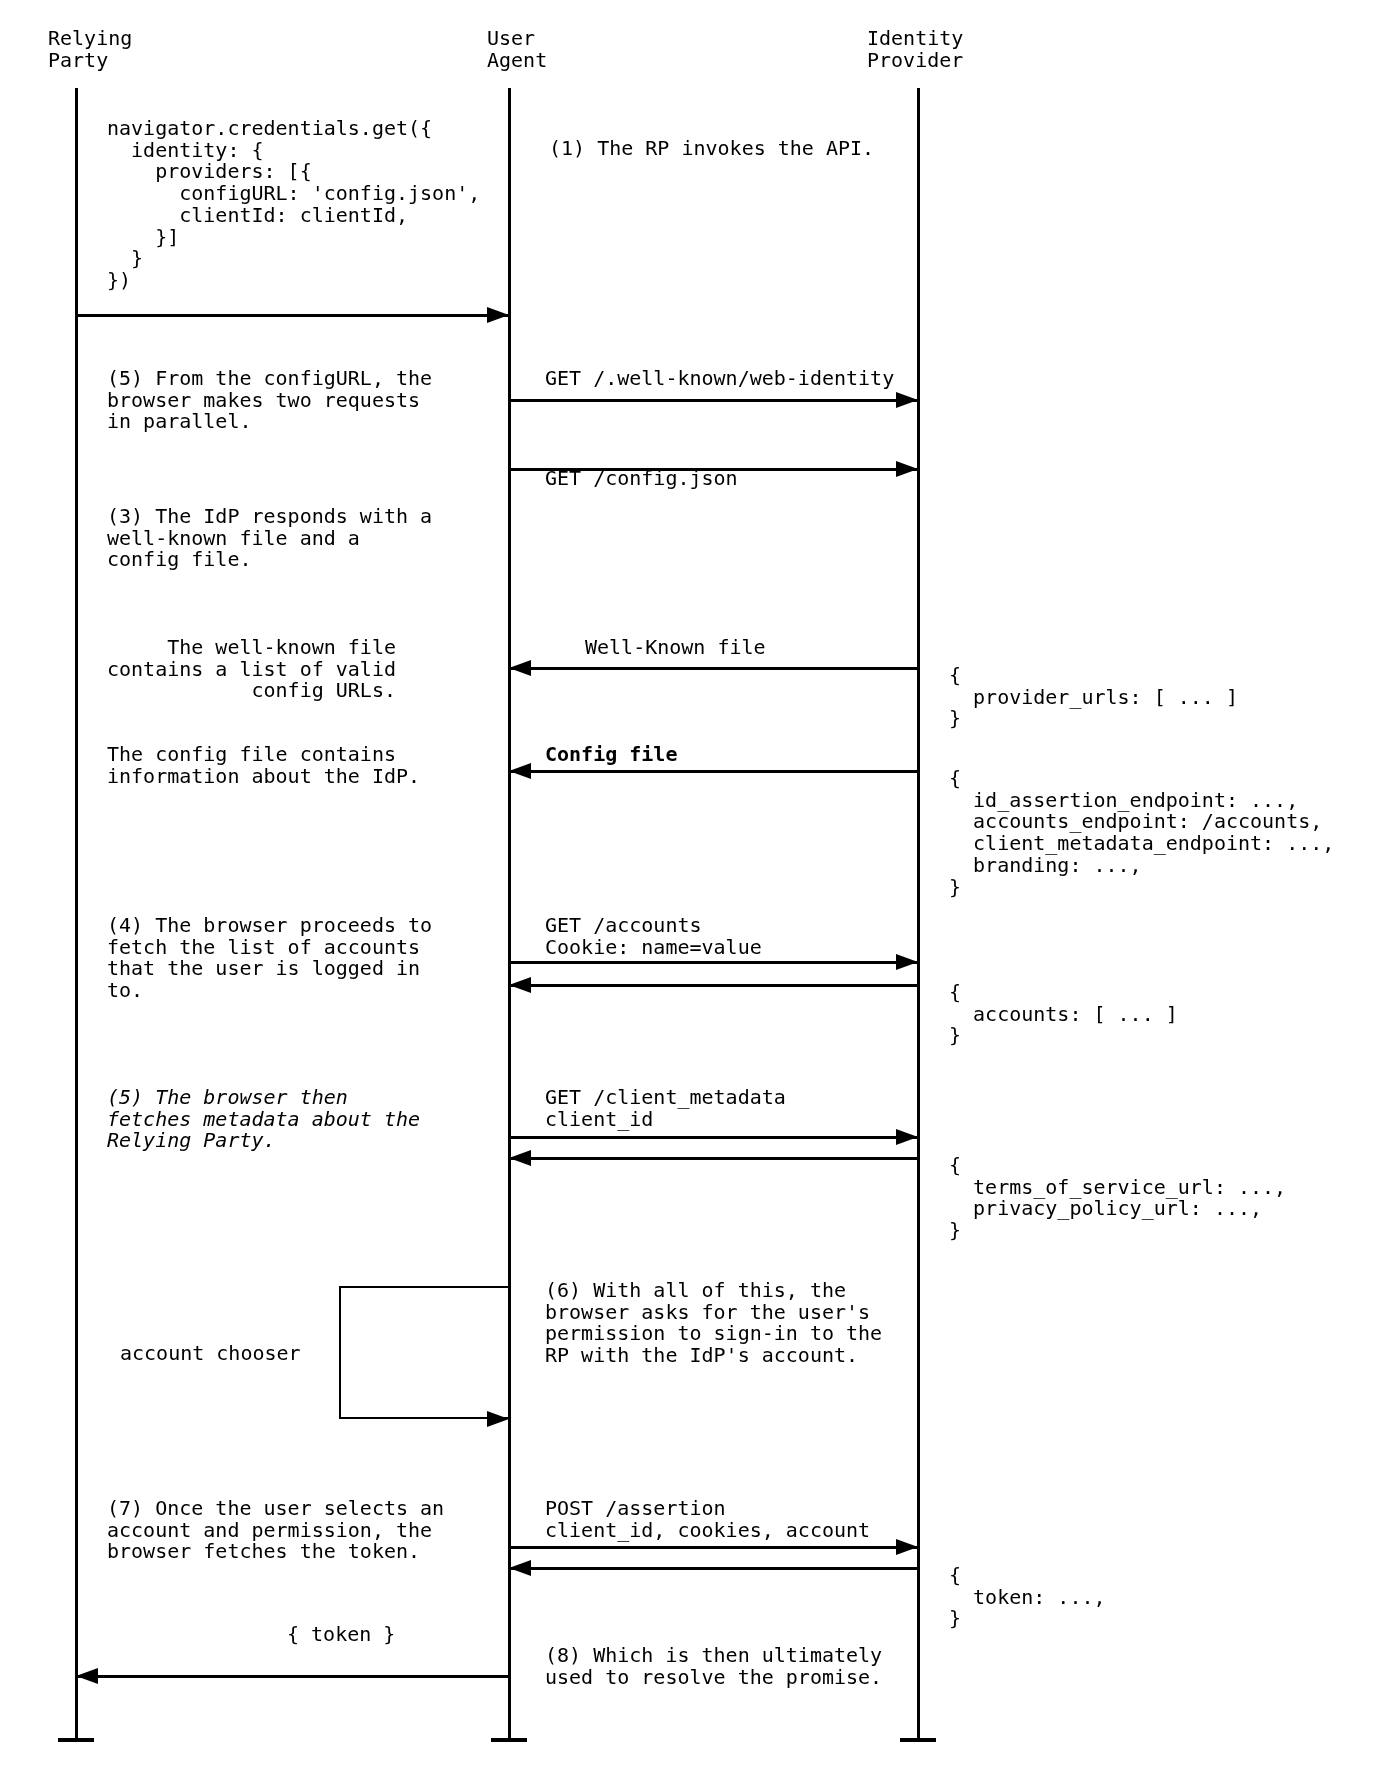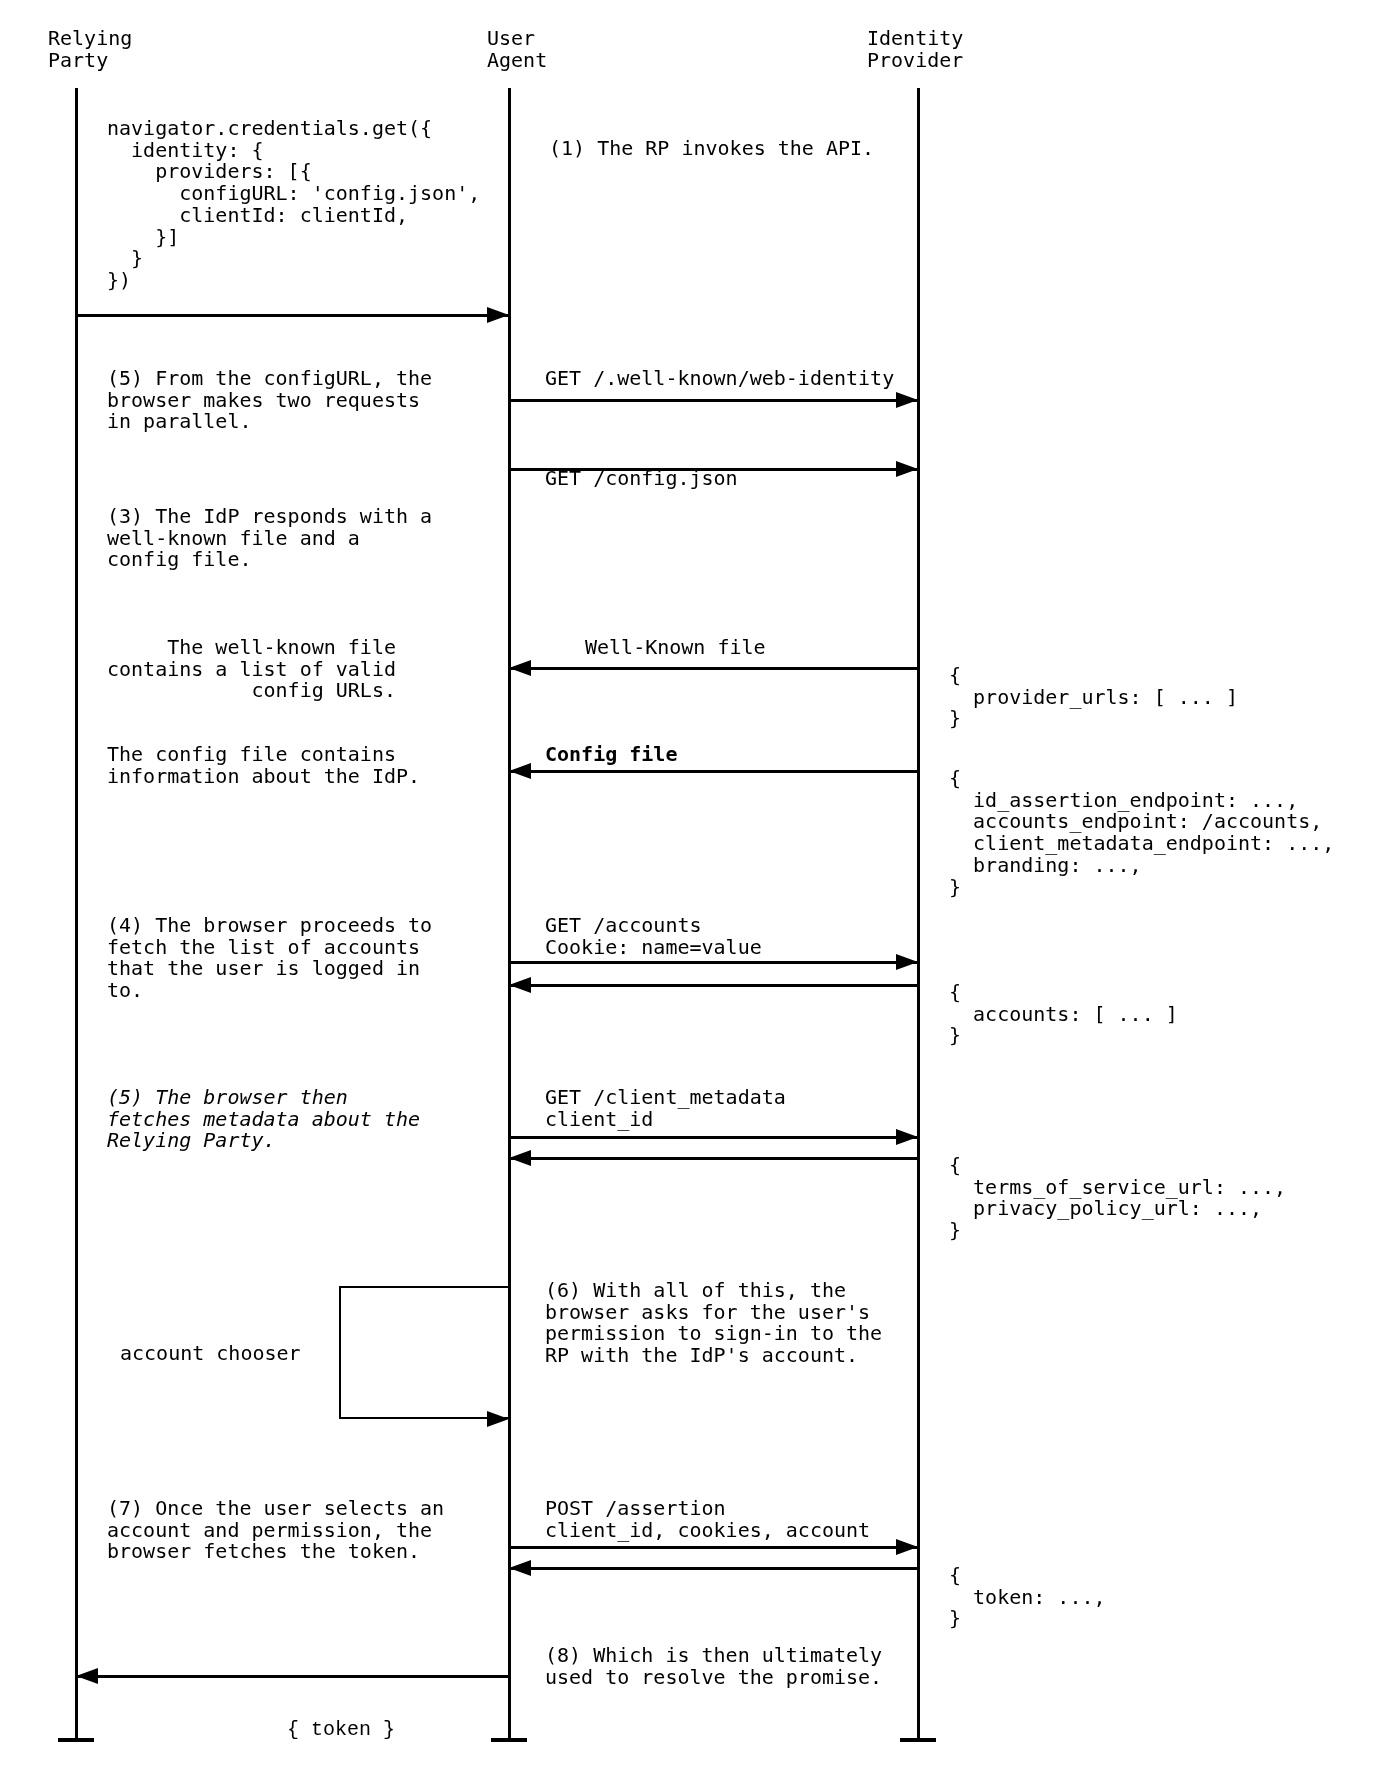--- a/index.html
+++ b/index.html
@@ -157,18 +157,18 @@
 account and permission, the
 browser fetches the token.</div>
   <div class="txt" style="left:545px;top:1498px;">POST /assertion
 client_id, cookies, account</div>
   <div class="hline arrow-r" style="left:509px;top:1545.5px;width:409px;"></div>
   <div class="hline arrow-l" style="left:509px;top:1566.5px;width:409px;"></div>
   <div class="txt" style="left:949px;top:1565px;">{
   token: ...,
 }</div>
 
-  <div class="txt" style="left:287px;top:1719px;font-family:Liberation Mono, monospace;">{ token }</div>
+  <div class="txt" style="left:287px;top:1624px;">{ token }</div>
   <div class="txt" style="left:545px;top:1645px;">(8) Which is then ultimately
 used to resolve the promise.</div>
   <div class="hline arrow-l" style="left:76px;top:1674.5px;width:433px;"></div>
 
 </div>
 
 </body></html>

